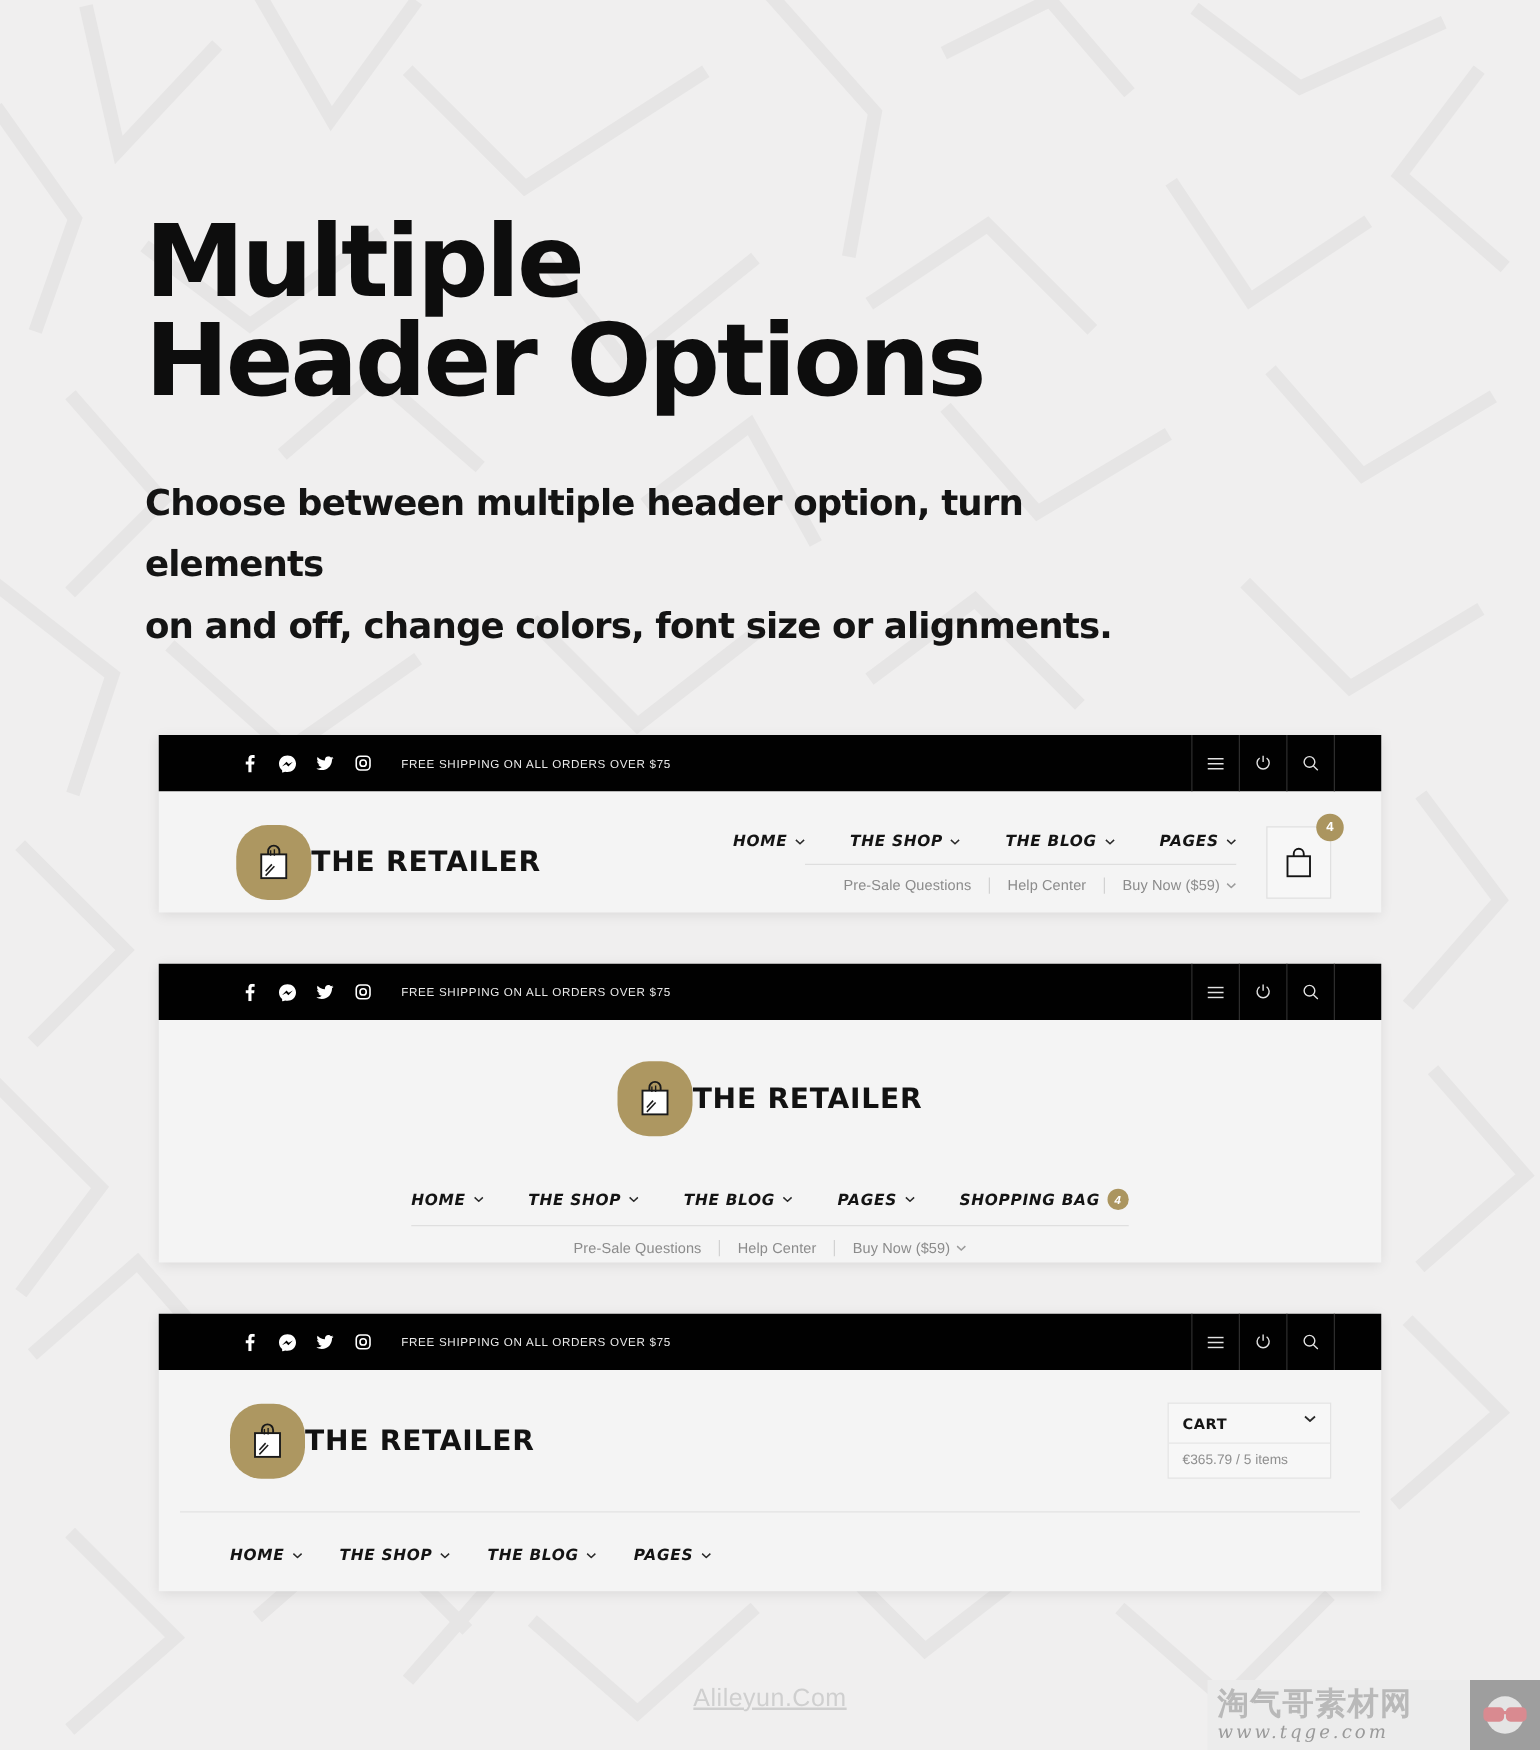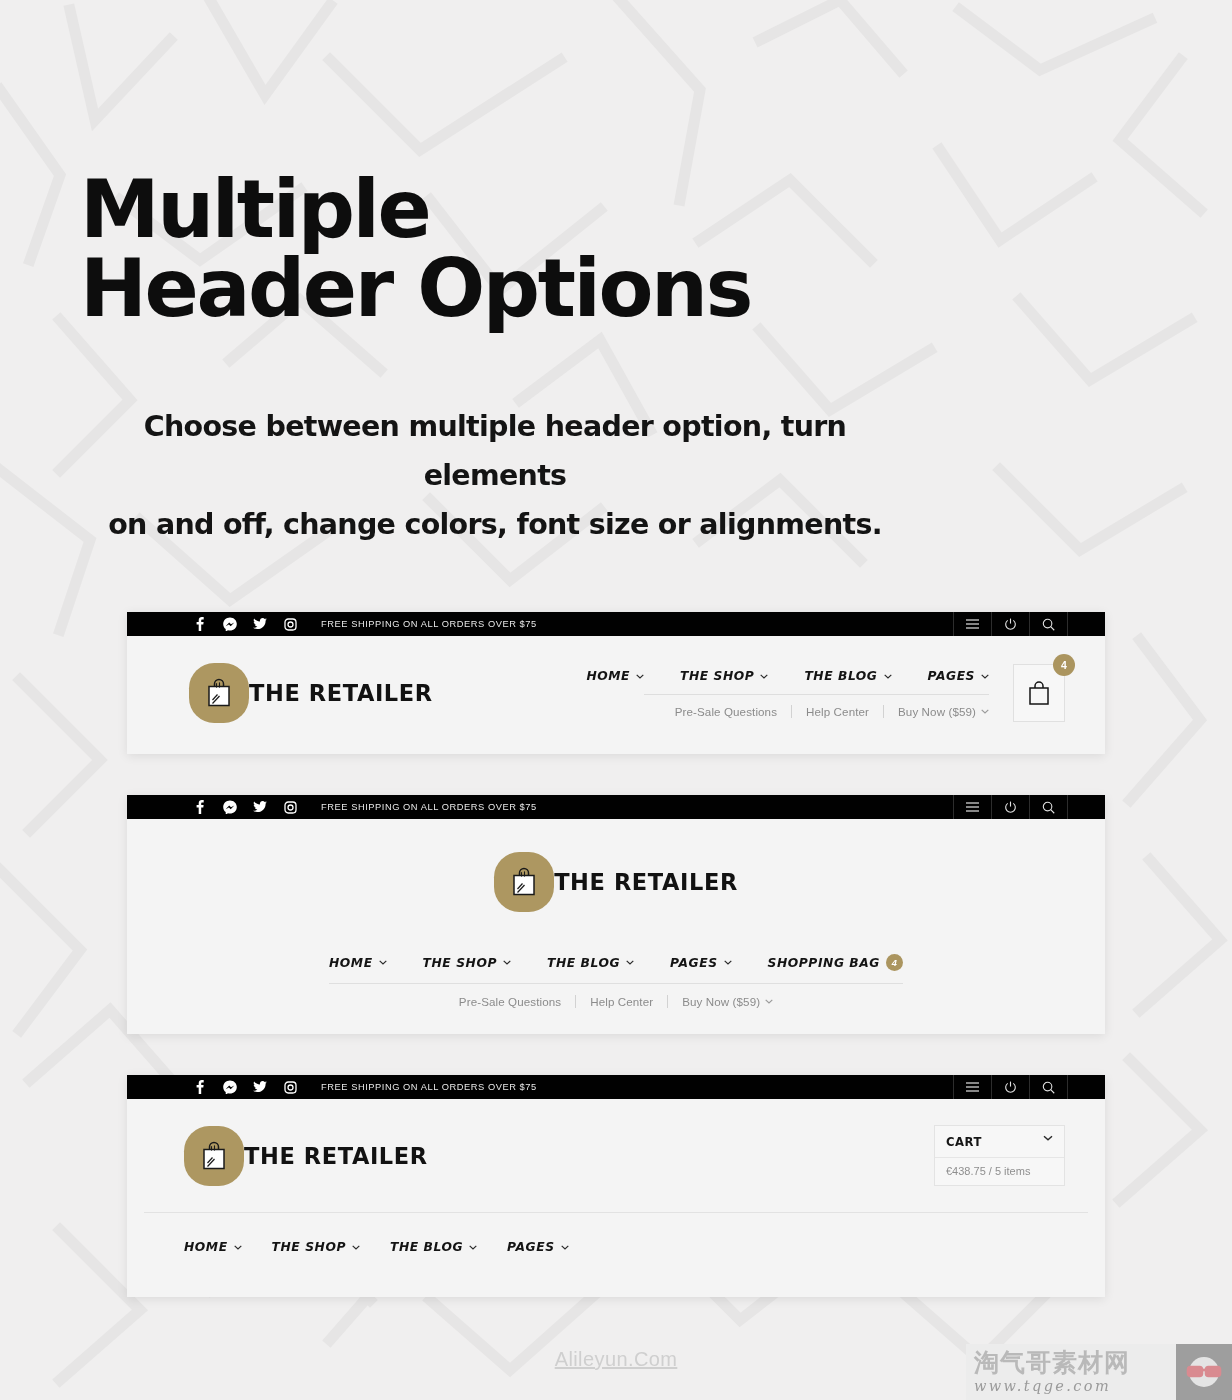--- a/index.html
+++ b/index.html
@@ -23,55 +23,54 @@
     width: 1232px;
     height: 1400px;
     z-index: 0;
     pointer-events: none;
   }
 
   
   .hero {
     position: relative;
     z-index: 2;
-    padding: 170px 0 0 80px;
+    padding: 170px 0 0 116px;
   }
   .hero-title {
     font-family: "DejaVu Sans", sans-serif;
     font-size: 80px;
     line-height: 0.99;
     font-weight: 700;
     letter-spacing: -2.4px;
     color: #0d0d0d;
   }
   .hero-sub {
-    margin-top: 74px;
+    margin-top: 50px;
     font-family: "DejaVu Sans", sans-serif;
     font-size: 28.5px;
     line-height: 1.72;
     font-weight: 700;
     letter-spacing: -0.7px;
     color: #141414;
     max-width: 830px;
-    text-align: center;
   }
 
   
   .header-card {
     position: relative;
     z-index: 2;
     margin: 0 auto;
     width: 978px;
     background: #f4f4f4;
     box-shadow: 0 2px 10px rgba(0,0,0,0.09);
   }
 
   .topbar {
     background: #010101;
-    height: 24px;
+    height: 45px;
     display: flex;
     align-items: center;
     padding-left: 58px;
     position: relative;
   }
   .social-row { display: flex; align-items: center; gap: 0; }
   .social-row .sicon {
     width: 30px;
     display: flex;
     align-items: center;
@@ -650,21 +649,21 @@
       <span class="logo-text">THE RETAILER</span>
     </div>
 
     <div class="cart-select">
       <div class="cs-top">
         <span class="cs-label">CART</span>
         <svg width="10" height="6" viewBox="0 0 10 6" fill="none" stroke="#2a2a2a" stroke-width="1.4">
             <path d="M1 1.2 5 4.8 9 1.2"></path>
           </svg>
       </div>
-      <div class="cs-sub">€438.75 / 5 items</div>
+      <div class="cs-sub">€365.79 / 5 items</div>
     </div>
   </div>
 
   <div class="nav3wrap">
     <div class="navlist">
       <span class="nav-item">
         <span>HOME</span>
         <svg class="caret" width="8" height="5" viewBox="0 0 8 5" fill="none" stroke="#2a2a2a" stroke-width="1.2">
             <path d="M.7.9 4 4 7.3.9"></path>
           </svg>

